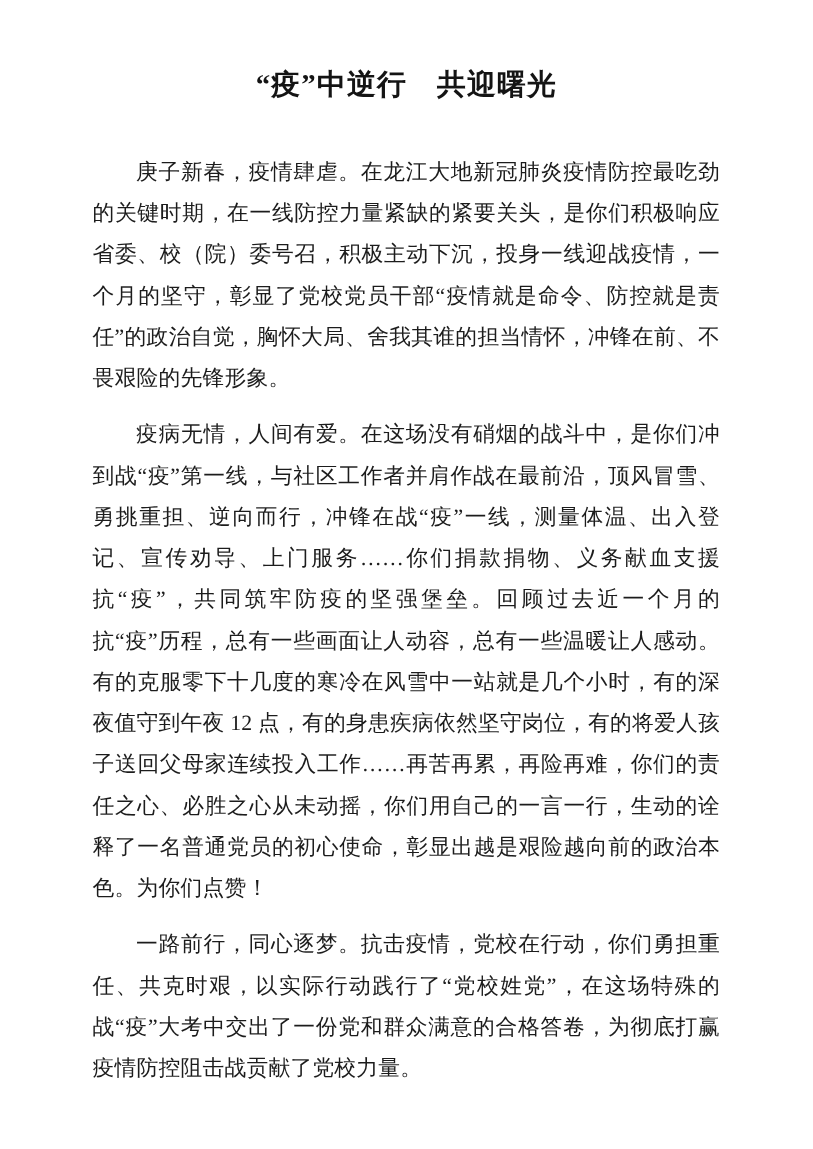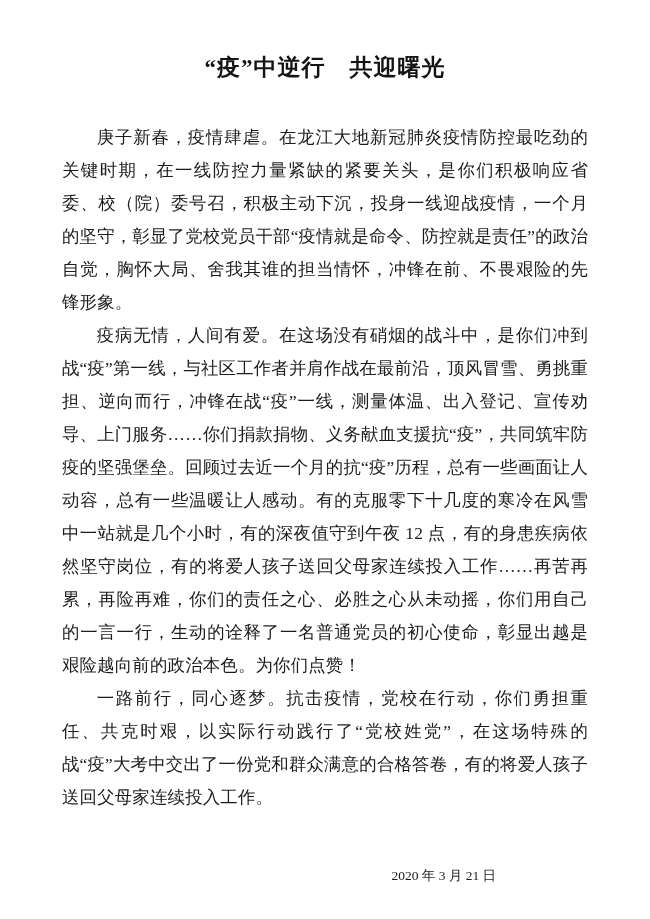--- a/index.html
+++ b/index.html
@@ -24,21 +24,21 @@
   .doc-title {
     margin: 0 0 35px 0;
     font-size: 23px;
     font-weight: bold;
     line-height: 36px;
     text-align: center;
     letter-spacing: 1px;
     color: #141414;
   }
   .body-para {
-    margin: 0;
+    margin: 12px;
     font-size: 17.4px;
     line-height: 33px;
     text-align: justify;
     text-indent: 2em;
     letter-spacing: 0.2px;
     word-break: break-all;
   }
   .signature-block {
     margin: 50px 92px 0 auto;
     width: -moz-fit-content;
@@ -55,19 +55,19 @@
 <body>
 
 <div class="page">
 
   <h1 class="doc-title">“疫”中逆行　共迎曙光</h1>
 
   <p class="body-para">庚子新春，疫情肆虐。在龙江大地新冠肺炎疫情防控最吃劲的关键时期，在一线防控力量紧缺的紧要关头，是你们积极响应省委、校（院）委号召，积极主动下沉，投身一线迎战疫情，一个月的坚守，彰显了党校党员干部“疫情就是命令、防控就是责任”的政治自觉，胸怀大局、舍我其谁的担当情怀，冲锋在前、不畏艰险的先锋形象。</p>
 
   <p class="body-para">疫病无情，人间有爱。在这场没有硝烟的战斗中，是你们冲到战“疫”第一线，与社区工作者并肩作战在最前沿，顶风冒雪、勇挑重担、逆向而行，冲锋在战“疫”一线，测量体温、出入登记、宣传劝导、上门服务……你们捐款捐物、义务献血支援抗“疫”，共同筑牢防疫的坚强堡垒。回顾过去近一个月的抗“疫”历程，总有一些画面让人动容，总有一些温暖让人感动。有的克服零下十几度的寒冷在风雪中一站就是几个小时，有的深夜值守到午夜 12 点，有的身患疾病依然坚守岗位，有的将爱人孩子送回父母家连续投入工作……再苦再累，再险再难，你们的责任之心、必胜之心从未动摇，你们用自己的一言一行，生动的诠释了一名普通党员的初心使命，彰显出越是艰险越向前的政治本色。为你们点赞！</p>
 
-  <p class="body-para">一路前行，同心逐梦。抗击疫情，党校在行动，你们勇担重任、共克时艰，以实际行动践行了“党校姓党”，在这场特殊的战“疫”大考中交出了一份党和群众满意的合格答卷，有的将爱人孩子送回父母家连续投入工作。</p>
+  <p class="body-para">一路前行，同心逐梦。抗击疫情，党校在行动，你们勇担重任、共克时艰，以实际行动践行了“党校姓党”，在这场特殊的战“疫”大考中交出了一份党和群众满意的合格答卷，为彻底打赢疫情防控阻击战贡献了党校力量。</p>
 
   <div class="signature-block">
     <span class="signature-date">2020 年 3 月 21 日</span>
   </div>
 
 </div>
 
 </body></html>

